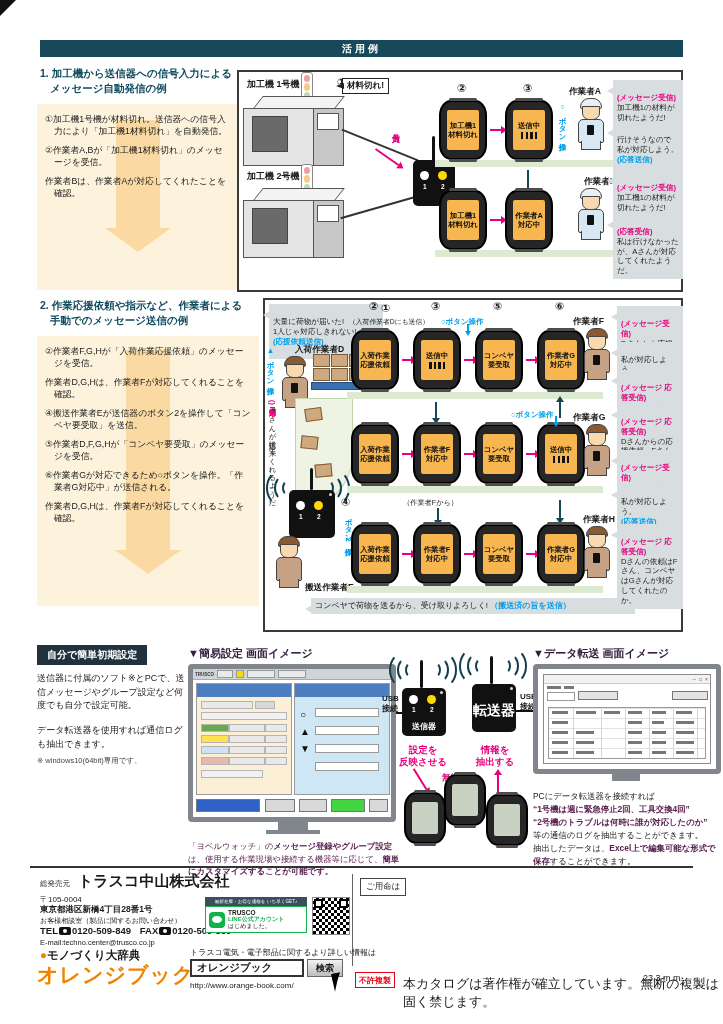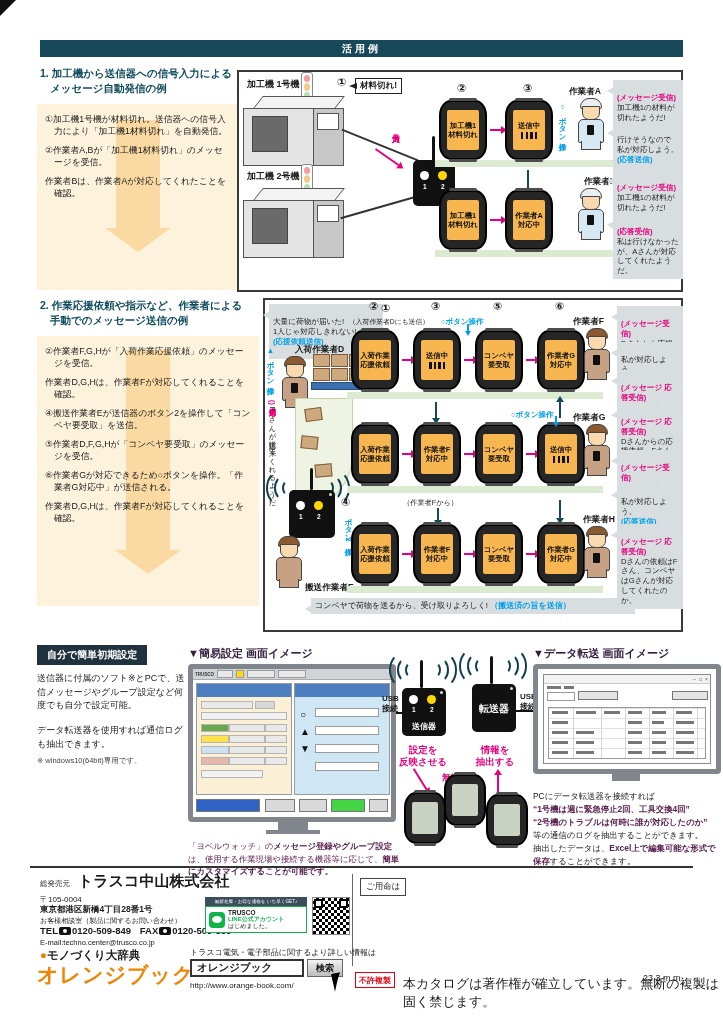--- a/index.html
+++ b/index.html
@@ -191,21 +191,21 @@
         <i></i>
       </div>
     <div class="machine" style="left:4px;top:116px">
       <div class="top"></div>
         <div class="front"></div>
         <div class="side"></div>
         <div class="panel"></div>
         <div class="win"></div>
     </div>
     <div class="num" style="left:98px;top:4px">①</div>
-    <div class="alertbub" style="left:116px;top:6px">材料切れ!</div>
+    <div class="alertbub" style="left:103px;top:6px">材料切れ!</div>
     <div class="vert pink b abs" style="left:150px;top:56px;font-size:8px">信号入力</div>
     <div class="ar" style="left:134px;top:84px;width:28px;transform:rotate(35deg)"></div>
 
     <div class="abs" style="left:100px;top:72px;width:82px;height:1.5px;background:#333;transform:rotate(22deg)"></div>
     <div class="abs" style="left:100px;top:134px;width:82px;height:1.5px;background:#333;transform:rotate(-16deg)"></div>
 
     <div class="ant" style="left:193px;top:64px;height:26px"></div>
     <div class="wv r" style="left:202px;top:52px">
         <i></i>
         <i></i>
@@ -607,21 +607,21 @@
       <i></i>
       <i></i>
     </div>
   <div class="ant" style="left:490px;top:656px;height:28px"></div>
   <div class="wv r" style="left:498px;top:648px">
       <i></i>
       <i></i>
       <i></i>
     </div>
   <div class="tx" style="left:472px;top:684px;width:44px;height:48px">
-    <div class="abs" style="left:0;right:0;top:18px;text-align:center;color:#fff;font-size:10px;font-weight:bold">転送器</div>
+    <div class="abs" style="left:0;right:0;top:18px;text-align:center;color:#fff;font-size:14px;font-weight:bold">転送器</div>
     <div class="led"></div>
   </div>
   <div class="abs pre b" style="left:520px;top:692px;font-size:8px">USB
 接続</div>
   <div class="abs" style="left:516px;top:710px;width:17px;height:2px;background:#111"></div>
   <div class="abs pre pink b" style="left:462px;top:744px;width:66px;text-align:center;font-size:9.5px;line-height:1.3">情報を
 抽出する</div>
   <div class="abs pink b" style="left:442px;top:772px;font-size:8.5px">無線通信</div>
   <div class="ar" style="left:408px;top:778px;width:24px;transform:rotate(58deg)"></div>
   <div class="ar" style="left:486px;top:786px;width:24px;transform:rotate(-90deg)"></div>

